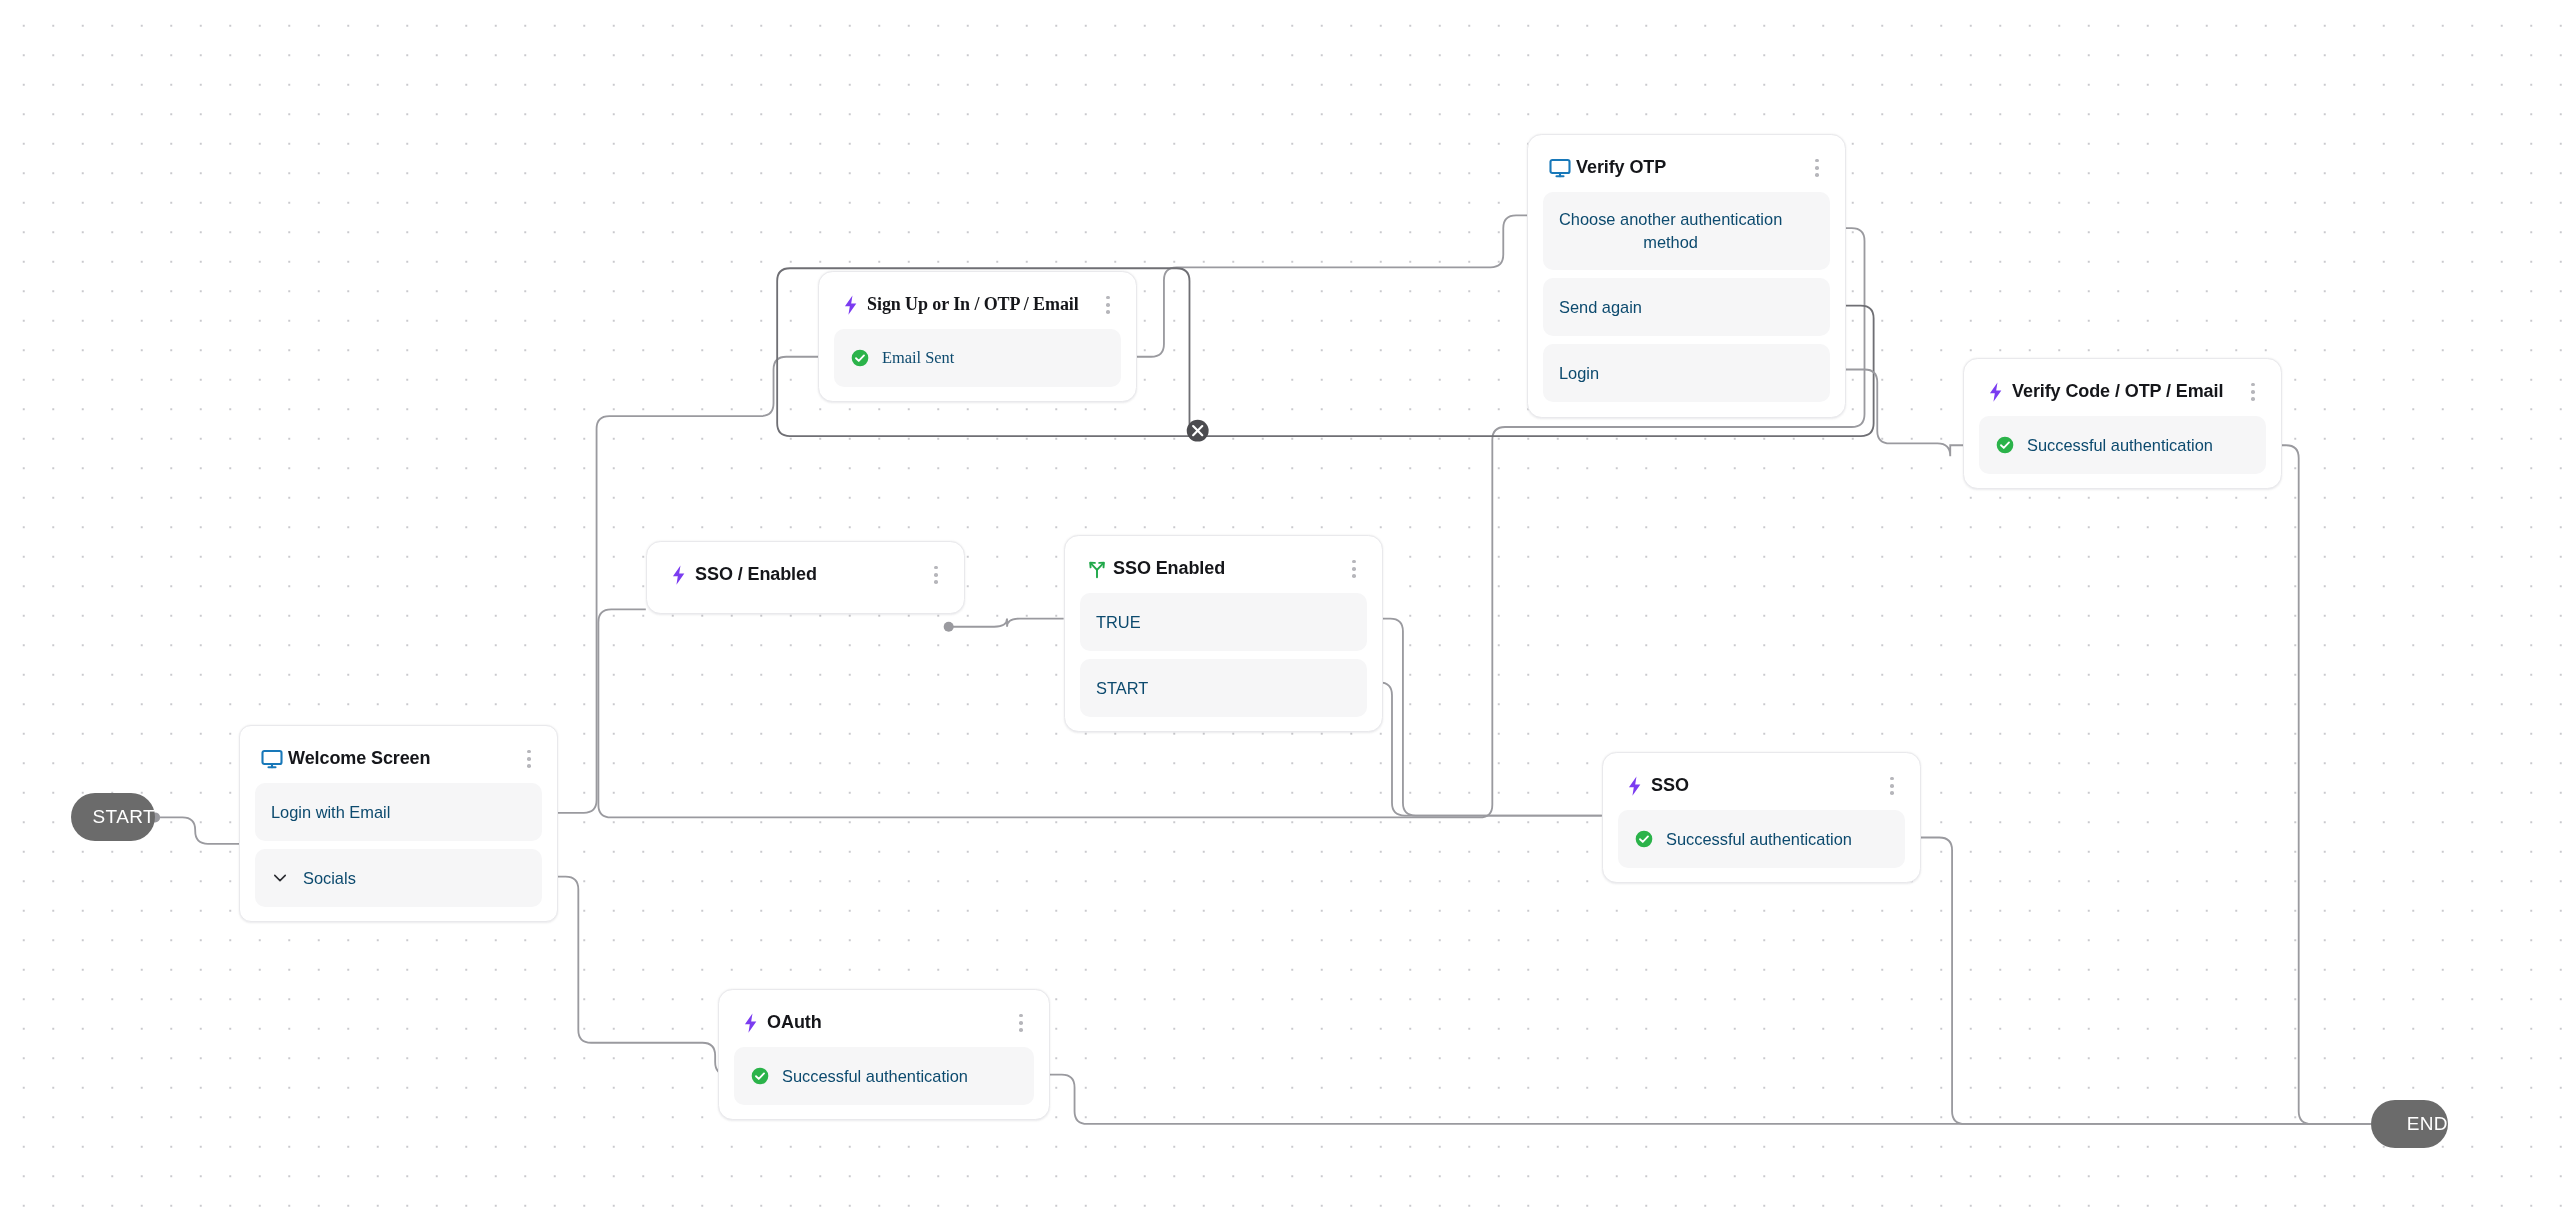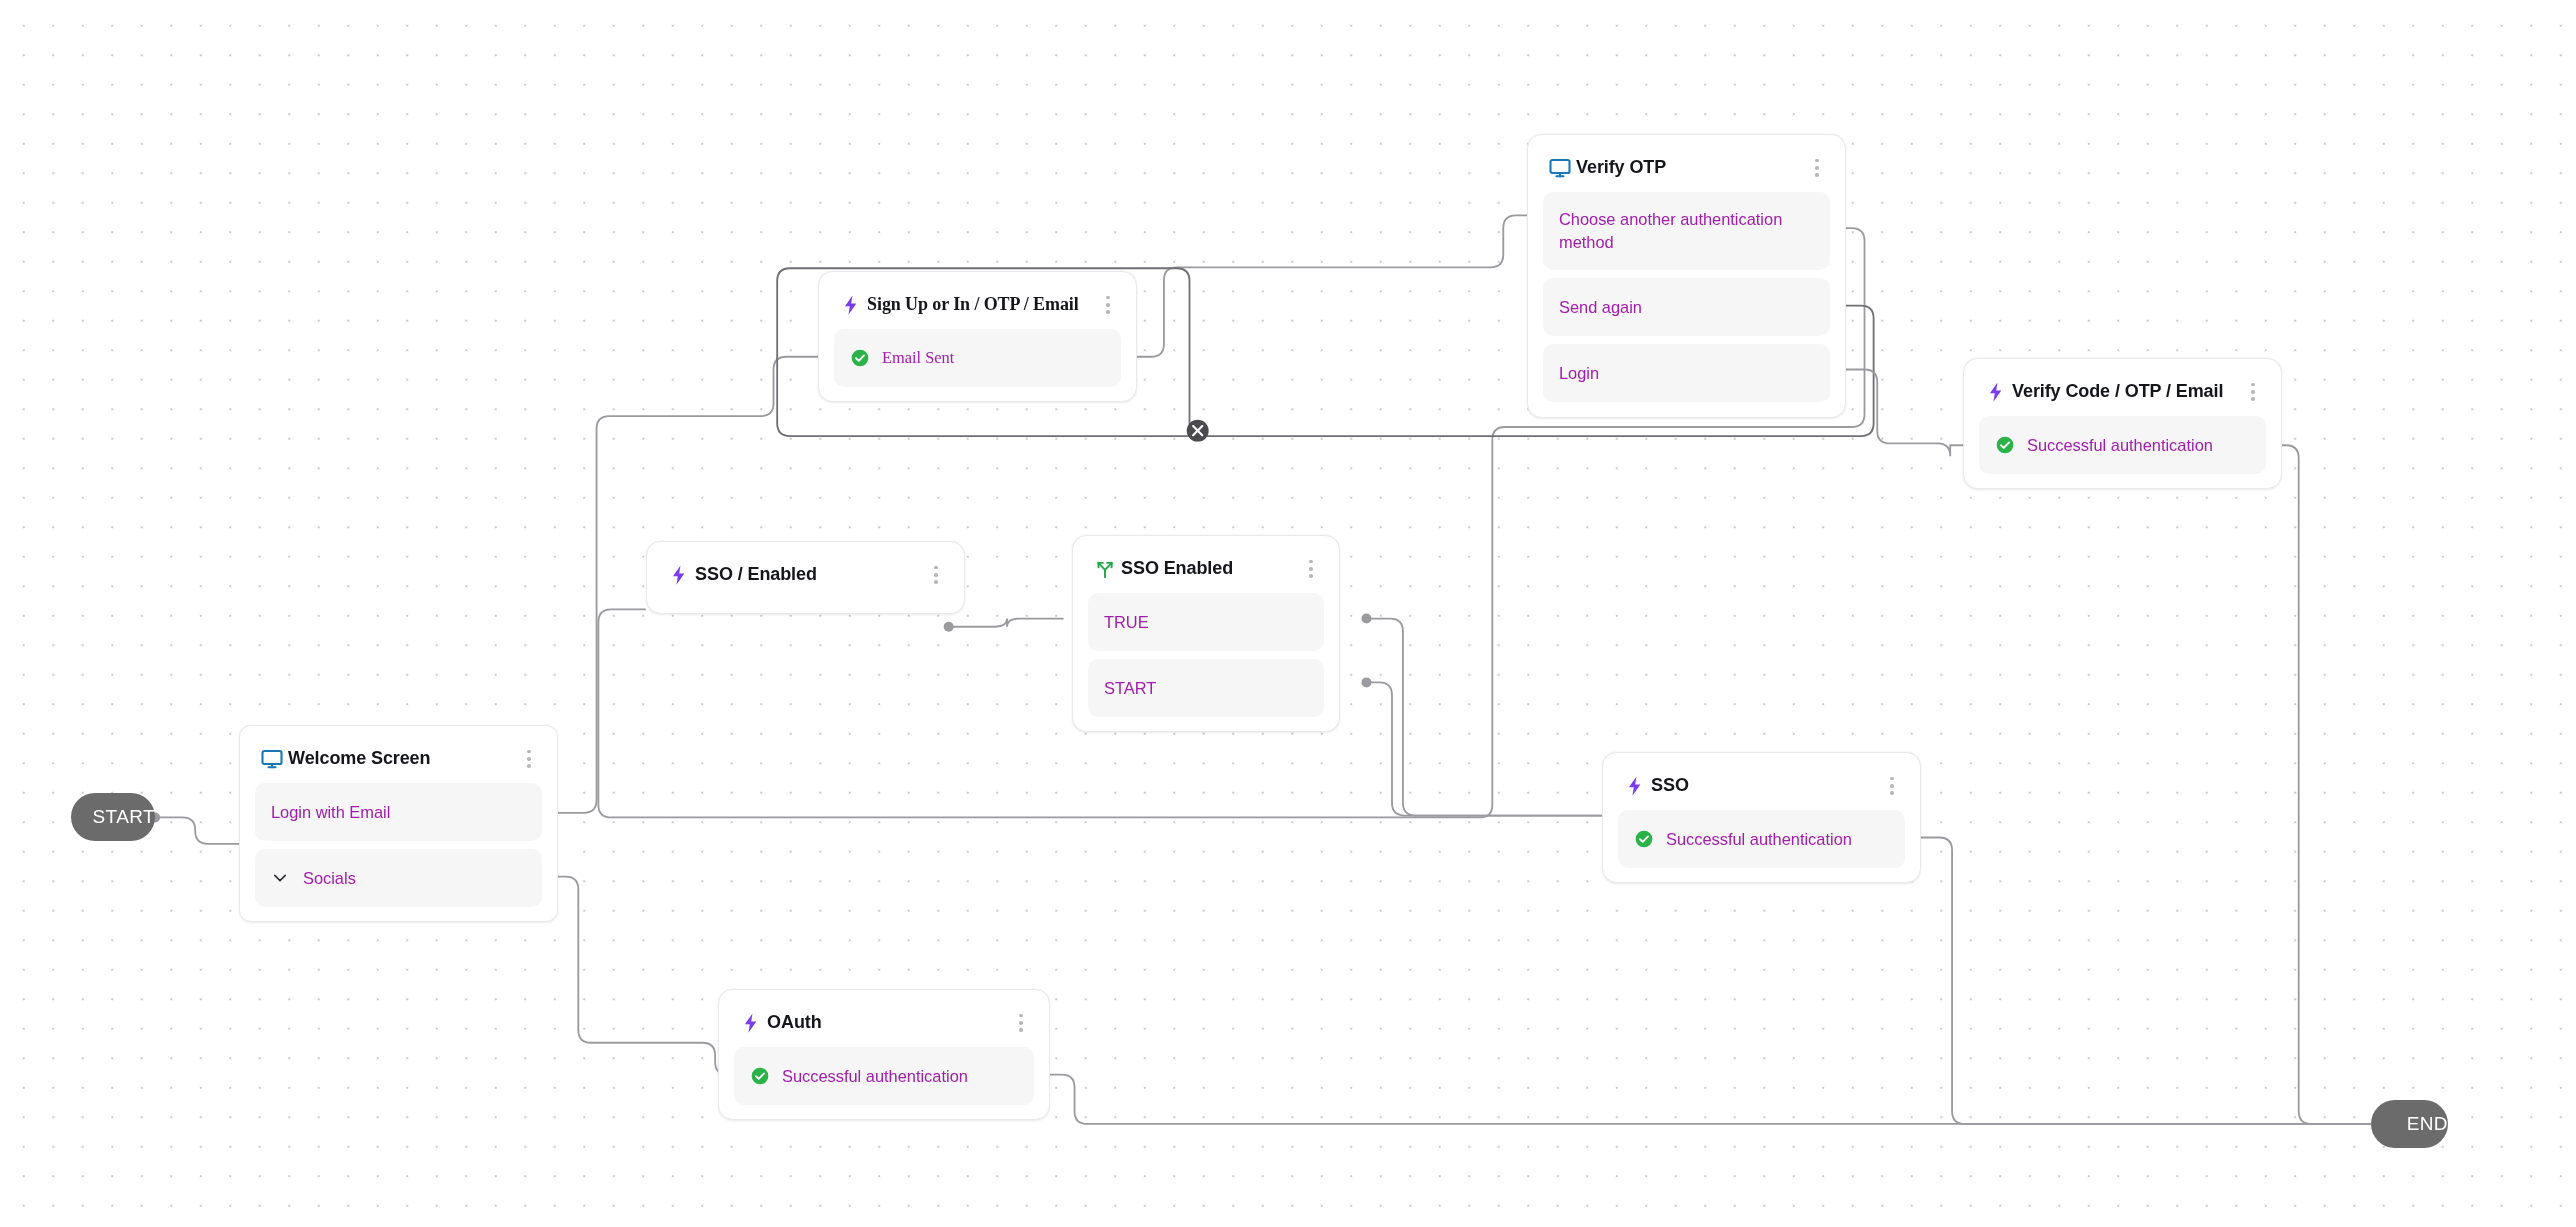--- a/index.html
+++ b/index.html
@@ -88,23 +88,24 @@
   .node-rows { display: flex; flex-direction: column; gap: 8.2px; }
   .row {
     background: #f6f6f7;
     border-radius: 10px;
     min-height: 58px;
     display: flex;
     align-items: center;
     gap: 12px;
     padding: 11px 16.4px 11px 16.4px;
     font-size: 16.4px;
-    color: #a21caf;
+    color: #0c4a6e;
     line-height: 1.35;
     position: relative;
+    text-align: center;
   }
   .row.tall { min-height: 78px; }
   .row-label { white-space: pre-line; }
   .row-icon { width: 20px; height: 20px; flex: 0 0 20px; display: flex; align-items: center; }
   .row .row-icon + .row-label { }
 </style>
 </head>
 <body>
 
 <div id="canvas">
@@ -303,21 +304,21 @@
       </span>
       <span class="node-title">SSO / Enabled</span>
       <span class="kebab">
           <i></i>
           <i></i>
           <i></i>
         </span>
     </div>
   </div>
 
-  <div class="node" style="left:1064px; top:535px; width:268px;margin-left:8px;">
+  <div class="node" style="left:1064px; top:535px; width:319px;">
     <div class="node-header">
       <span class="node-icon">
         <svg width="22" height="22" viewBox="0 0 24 24" fill="none" stroke="#21a84a" stroke-width="2.1" stroke-linecap="round" stroke-linejoin="round">
           <path d="M12 21 L12 13"></path>
           <path d="M12 13 L5 5.5"></path>
           <path d="M12 13 L19 5.5"></path>
           <polyline points="5 10.2 4.6 5.1 9.7 5.3"></polyline>
           <polyline points="14.4 5.3 19.5 5.1 19.1 10.2"></polyline>
         </svg>
       </span>

